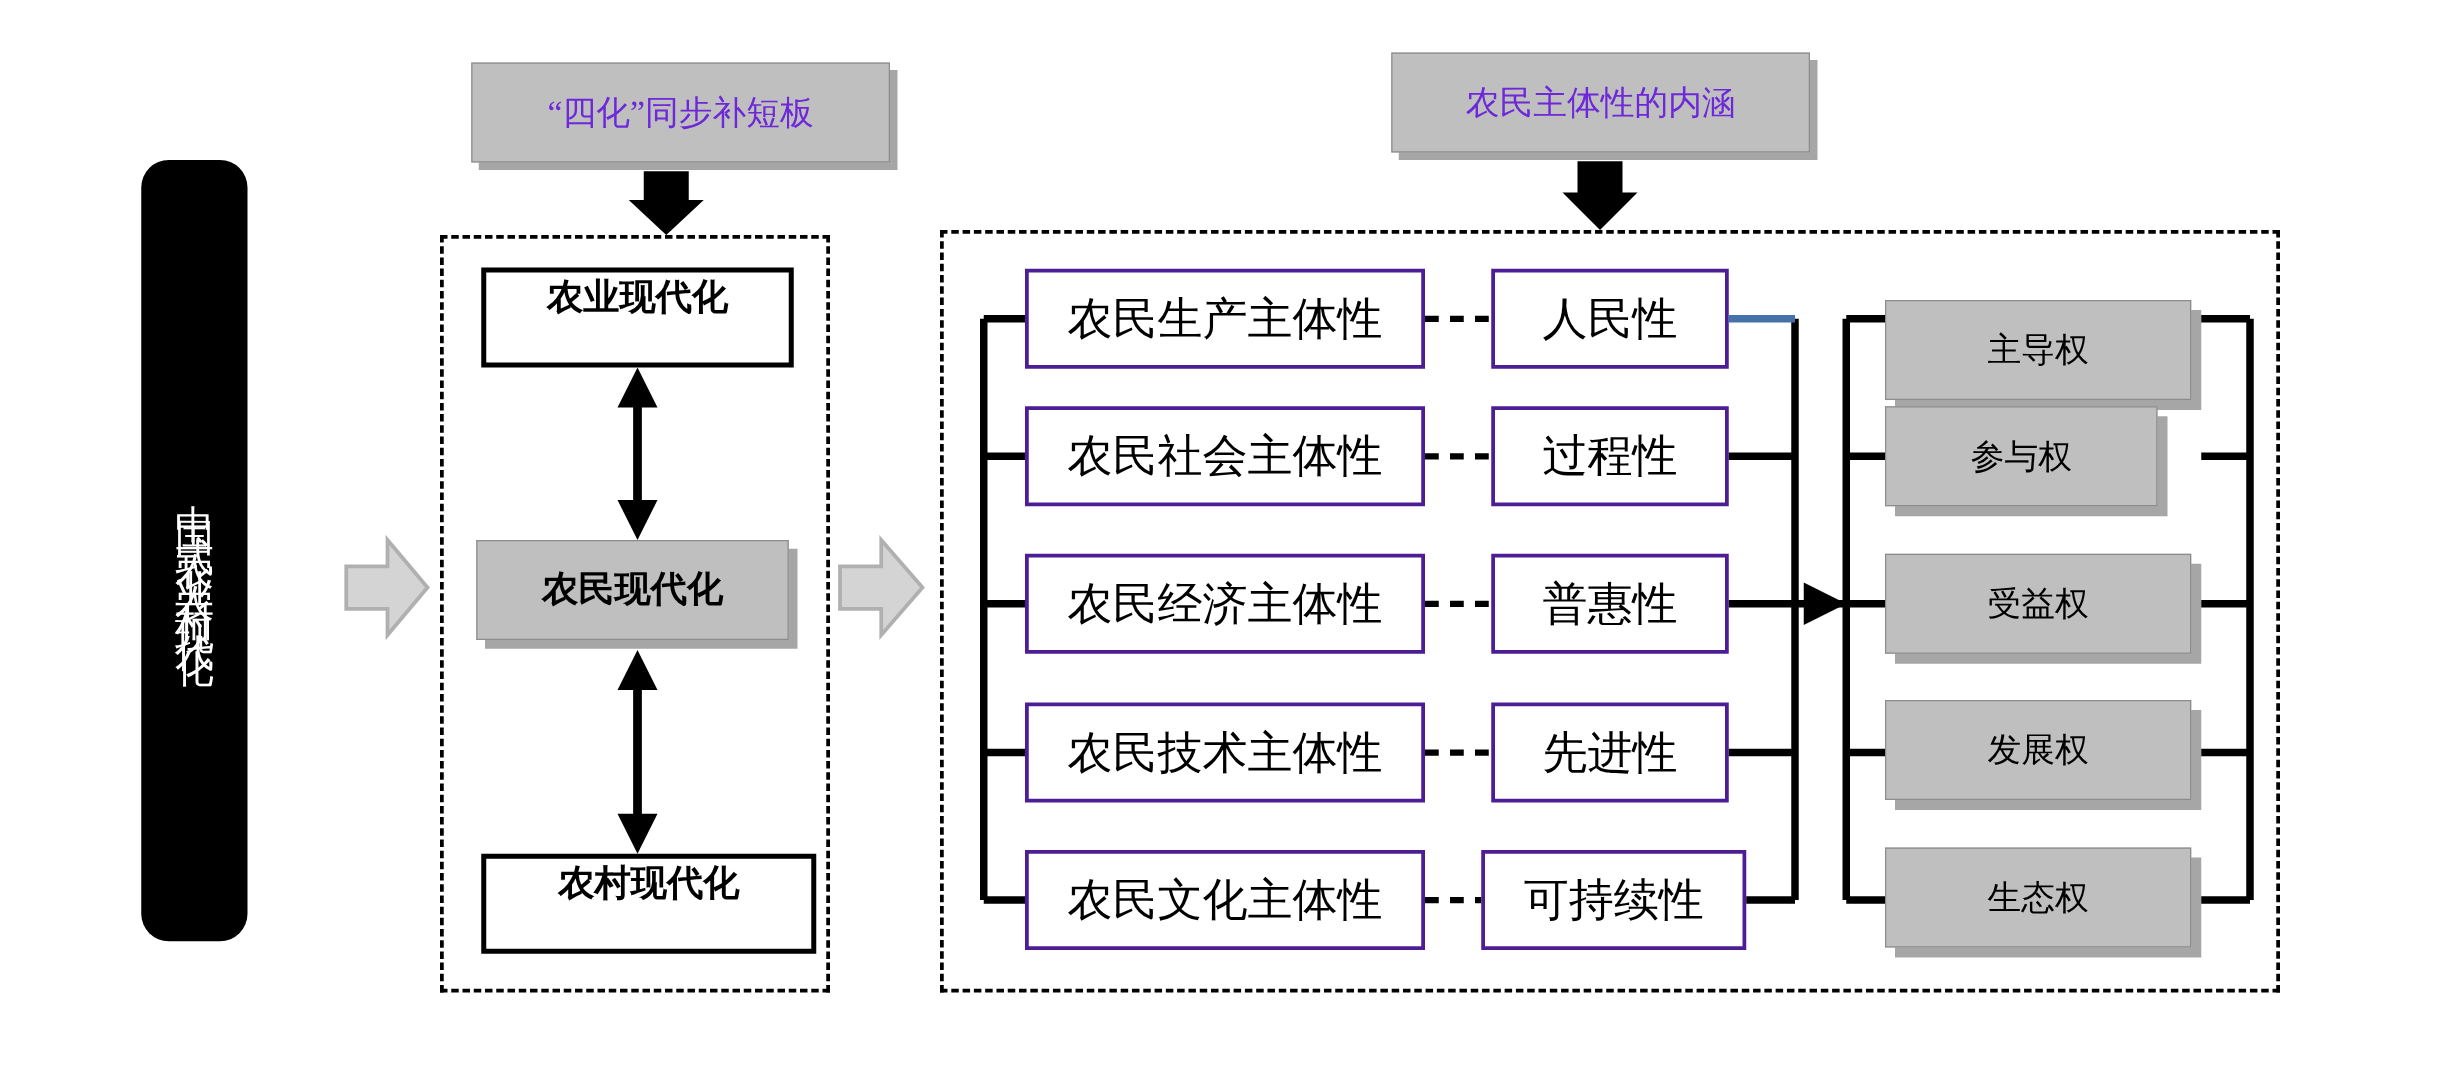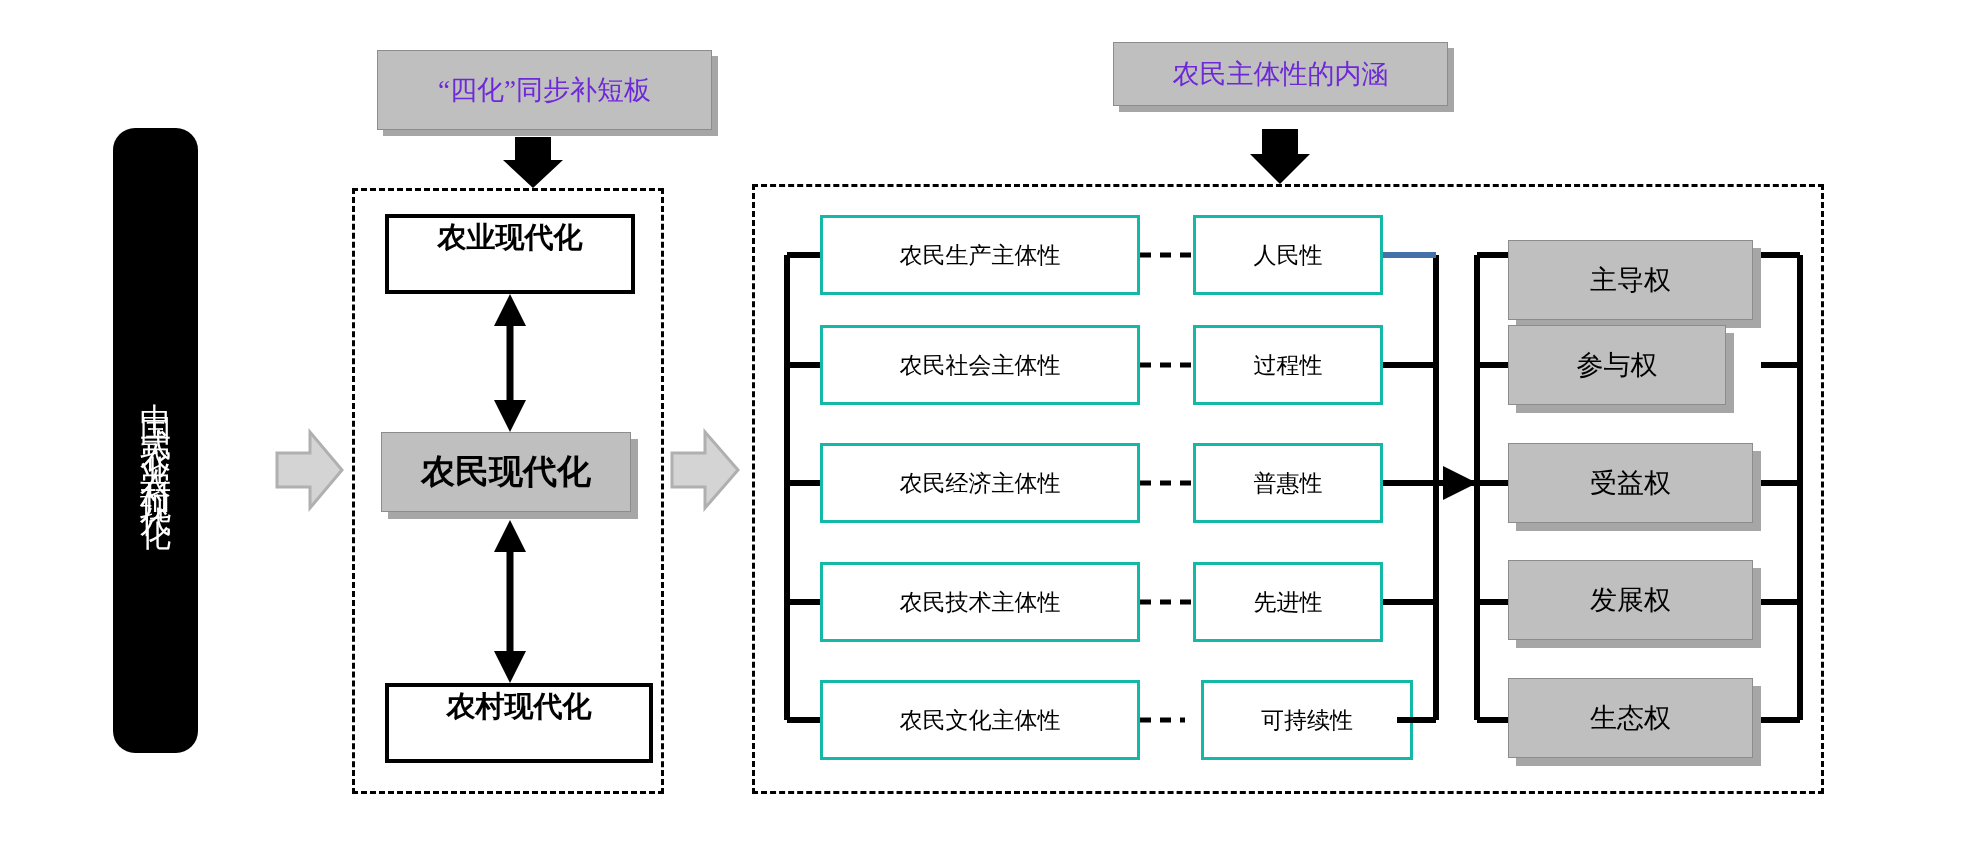--- a/index.html
+++ b/index.html
@@ -75,33 +75,33 @@
     font-weight: bold;
     font-family: "Liberation Serif", "DejaVu Serif", serif;
   }
   .box-strong-gray {
     background: #bfbfbf;
     border: 1px solid #8c8c8c;
     box-shadow: 7px 7px 0 0 #a6a6a6;
     display: flex;
     align-items: center;
     justify-content: center;
-    font-size: 34px;
+    font-size: 29px;
     font-weight: bold;
     font-family: "Liberation Serif", "DejaVu Serif", serif;
   }
 
   
   .box-light {
     background: #ffffff;
-    border: 3px solid #14b8a6;
-    display: flex;
-    align-items: center;
-    justify-content: center;
-    font-size: 23px;
+    border: 3px solid #4c1d95;
+    display: flex;
+    align-items: center;
+    justify-content: center;
+    font-size: 36px;
     font-family: "Liberation Serif", "DejaVu Serif", serif;
   }
 
   
   .box-gray {
     background: #bfbfbf;
     border: 1px solid #8c8c8c;
     box-shadow: 8px 8px 0 0 #a6a6a6;
     display: flex;
     align-items: center;
@@ -118,21 +118,21 @@
 <div id="canvas">
 
   <div class="abs banner">
     <span class="banner-text">中国式农业农村现代化</span>
   </div>
 
   <div class="abs caption" style="left:377px; top:50px; width:335px; height:80px;">
     <span>“四化”同步补短板</span>
   </div>
 
-  <div class="abs caption" style="left:1113px; top:42px; width:335px; height:64px;">
+  <div class="abs caption" style="left:1113px; top:42px; width:335px; height:80px;">
     <span>农民主体性的内涵</span>
   </div>
 
   <div class="abs group-frame" style="left:352px; top:188px; width:312px; height:606px;"></div>
 
   <div class="abs group-frame" style="left:752px; top:184px; width:1072px; height:610px;"></div>
 
   <div class="abs box-strong" style="left:385px; top:214px; width:250px; height:80px;">
     <span>农业现代化</span>
   </div>
@@ -166,21 +166,21 @@
   </div>
   <div class="abs box-light" style="left:1193px; top:325px; width:190px; height:80px;">
     <span>过程性</span>
   </div>
   <div class="abs box-light" style="left:1193px; top:443px; width:190px; height:80px;">
     <span>普惠性</span>
   </div>
   <div class="abs box-light" style="left:1193px; top:562px; width:190px; height:80px;">
     <span>先进性</span>
   </div>
-  <div class="abs box-light" style="left:1185px; top:680px; width:212px; height:80px;margin-left:16px;">
+  <div class="abs box-light" style="left:1185px; top:680px; width:212px; height:80px;">
     <span>可持续性</span>
   </div>
 
   <div class="abs box-gray" style="left:1508px; top:212px; width:245px; height:80px;margin-top:28px;">
     <span>主导权</span>
   </div>
   <div class="abs box-gray" style="left:1508px; top:325px; width:218px; height:80px;">
     <span>参与权</span>
   </div>
   <div class="abs box-gray" style="left:1508px; top:443px; width:245px; height:80px;">

